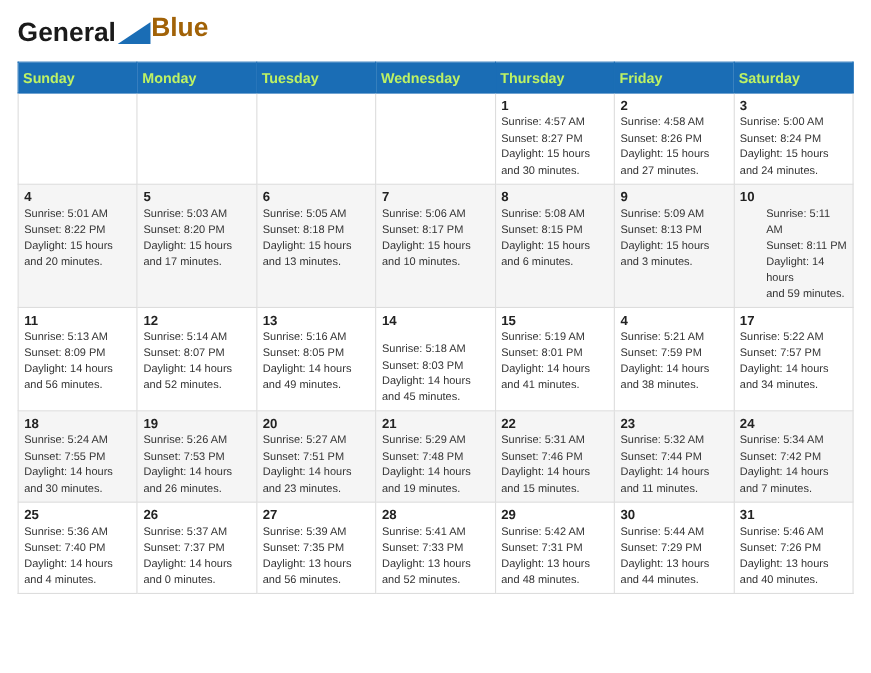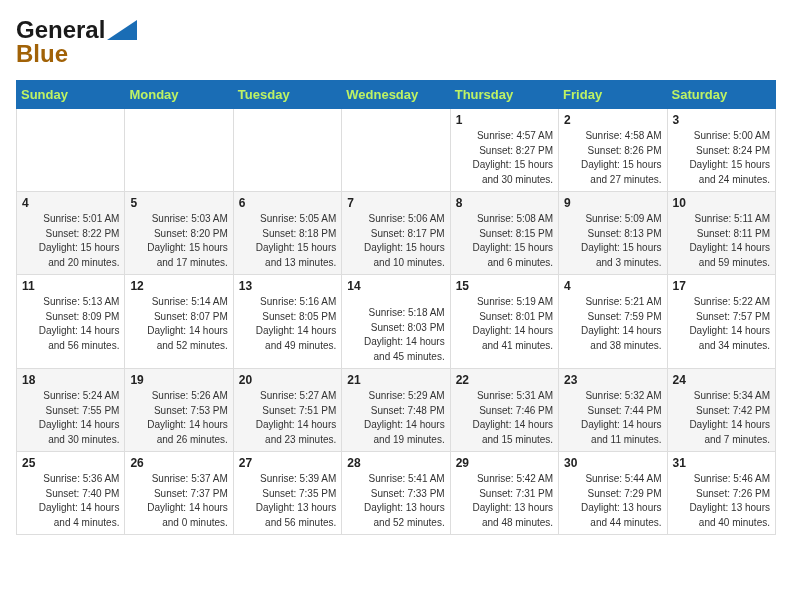--- a/index.html
+++ b/index.html
@@ -11,21 +11,20 @@
       padding: 16px;
     }
     .header {
       display: flex;
       justify-content: space-between;
       align-items: flex-start;
       margin-bottom: 12px;
     }
     .logo {
       display: flex;
-      flex-direction: column;
       align-items: flex-start;
       justify-content: flex-end;
     }
     .title-area {
       text-align: right;
     }
     .month-title {
       font-size: 38px;
       font-weight: bold;
       color: #222;
@@ -66,21 +65,20 @@
       font-weight: bold;
       font-size: 12px;
       color: #222;
       display: block;
       margin-bottom: 2px;
     }
     .day-info {
       font-size: 10px;
       color: #333;
       line-height: 1.45;
-      text-align: right;
     }
     .empty-cell {
       background: #fff !important;
     }
   </style>
 </head>
 <body>
 
 <div class="header">
   <div class="logo">
@@ -176,21 +174,21 @@
         </td>
         <td>
           <span class="day-number">9</span>
           <div class="day-info" style="white-space: pre-line;">Sunrise: 5:09 AM
 Sunset: 8:13 PM
 Daylight: 15 hours
 and 3 minutes.</div>
         </td>
         <td>
           <span class="day-number">10</span>
-          <div class="day-info" style="white-space: pre-line;">Sunrise: 5:11 AM
+          <div class="day-info" style="white-space: pre-line; margin-left: 24px;">Sunrise: 5:11 AM
 Sunset: 8:11 PM
 Daylight: 14 hours
 and 59 minutes.</div>
         </td>
       </tr>
       <tr>
         <td>
           <span class="day-number">11</span>
           <div class="day-info" style="white-space: pre-line;">Sunrise: 5:13 AM
 Sunset: 8:09 PM

